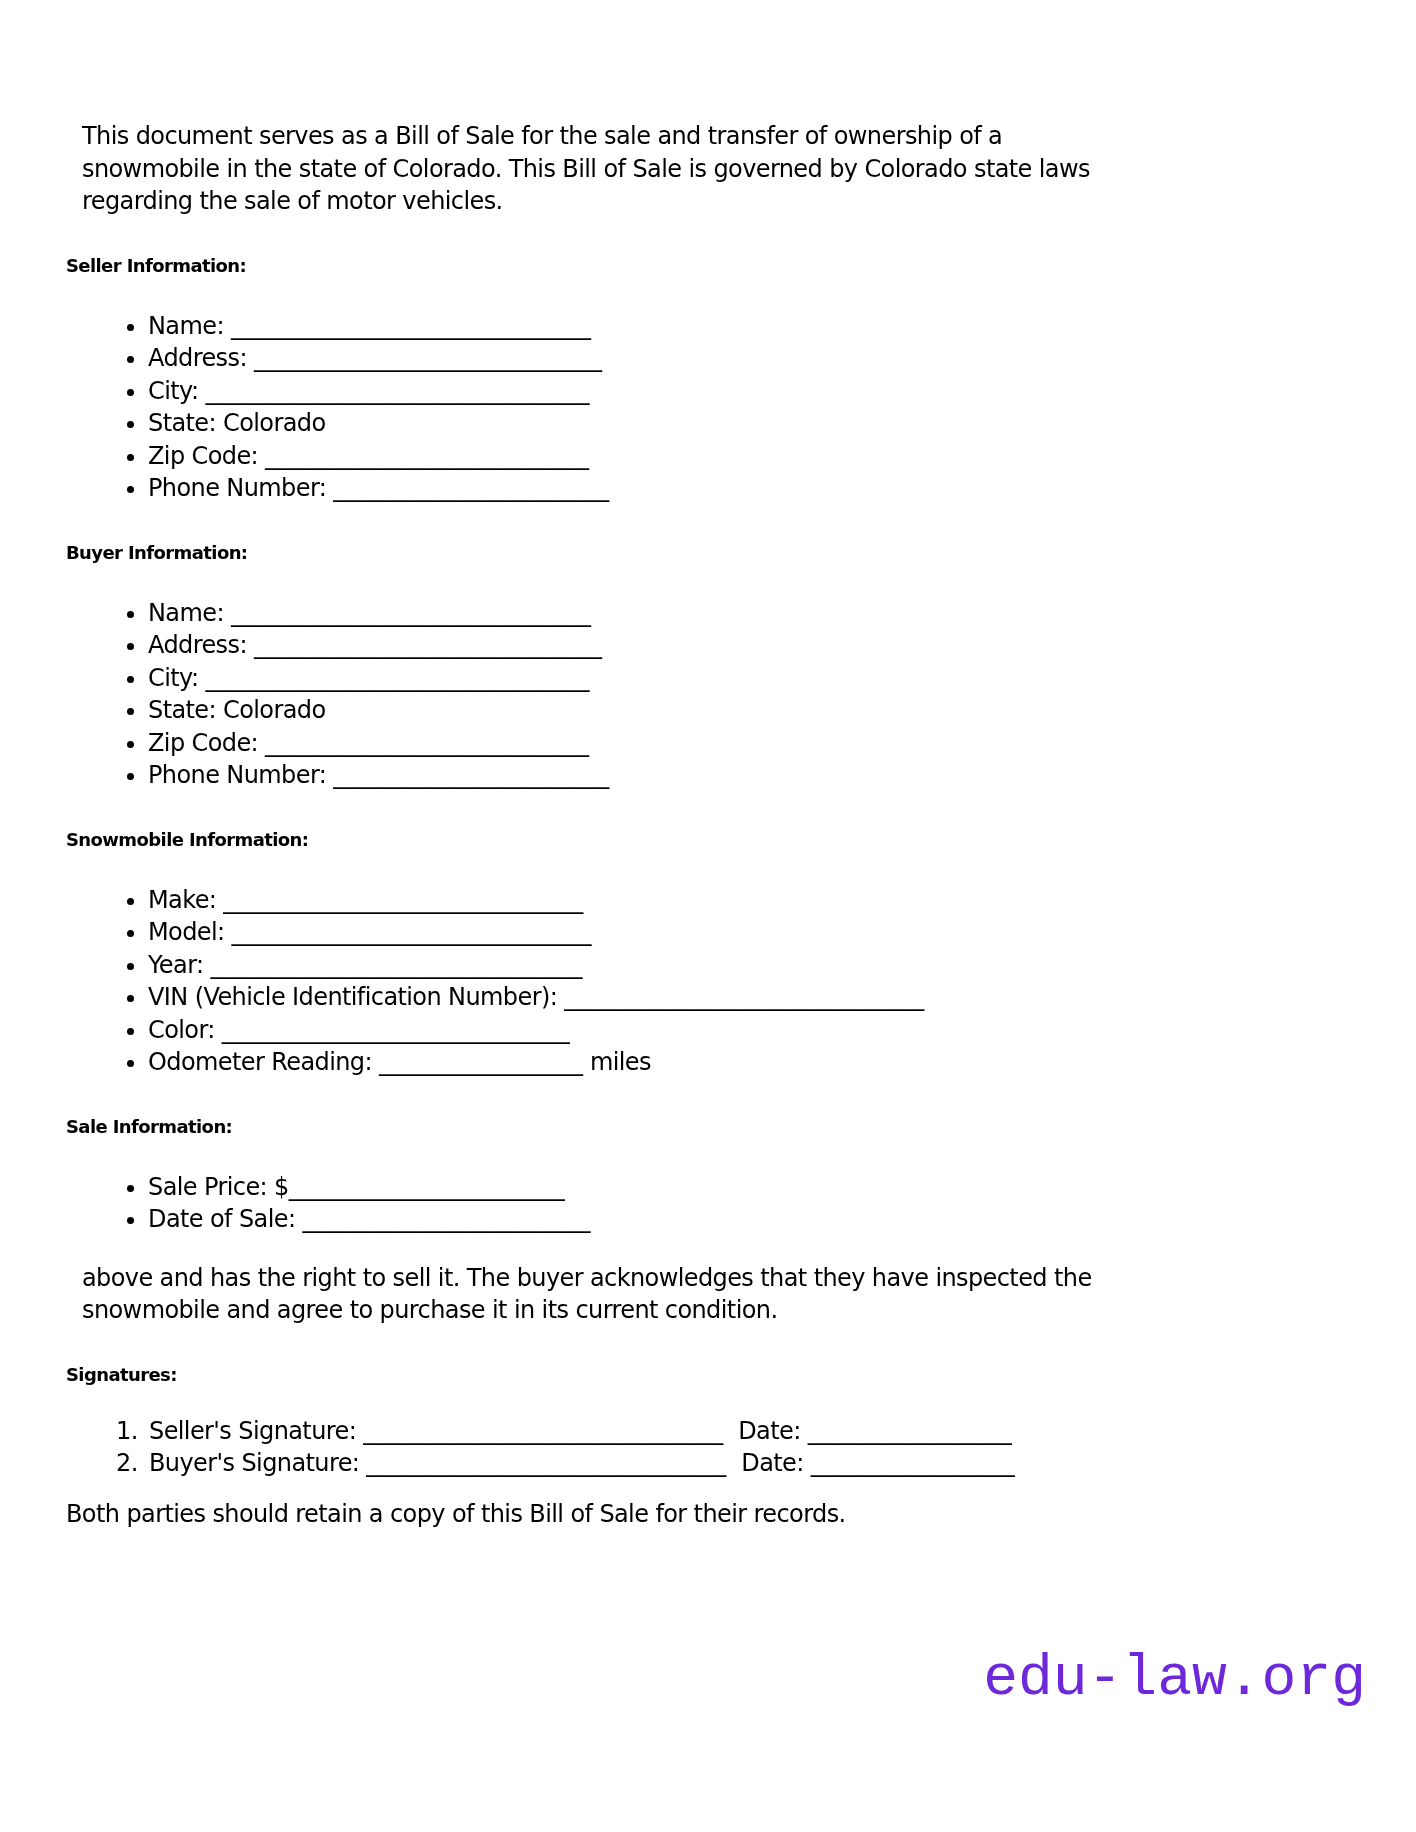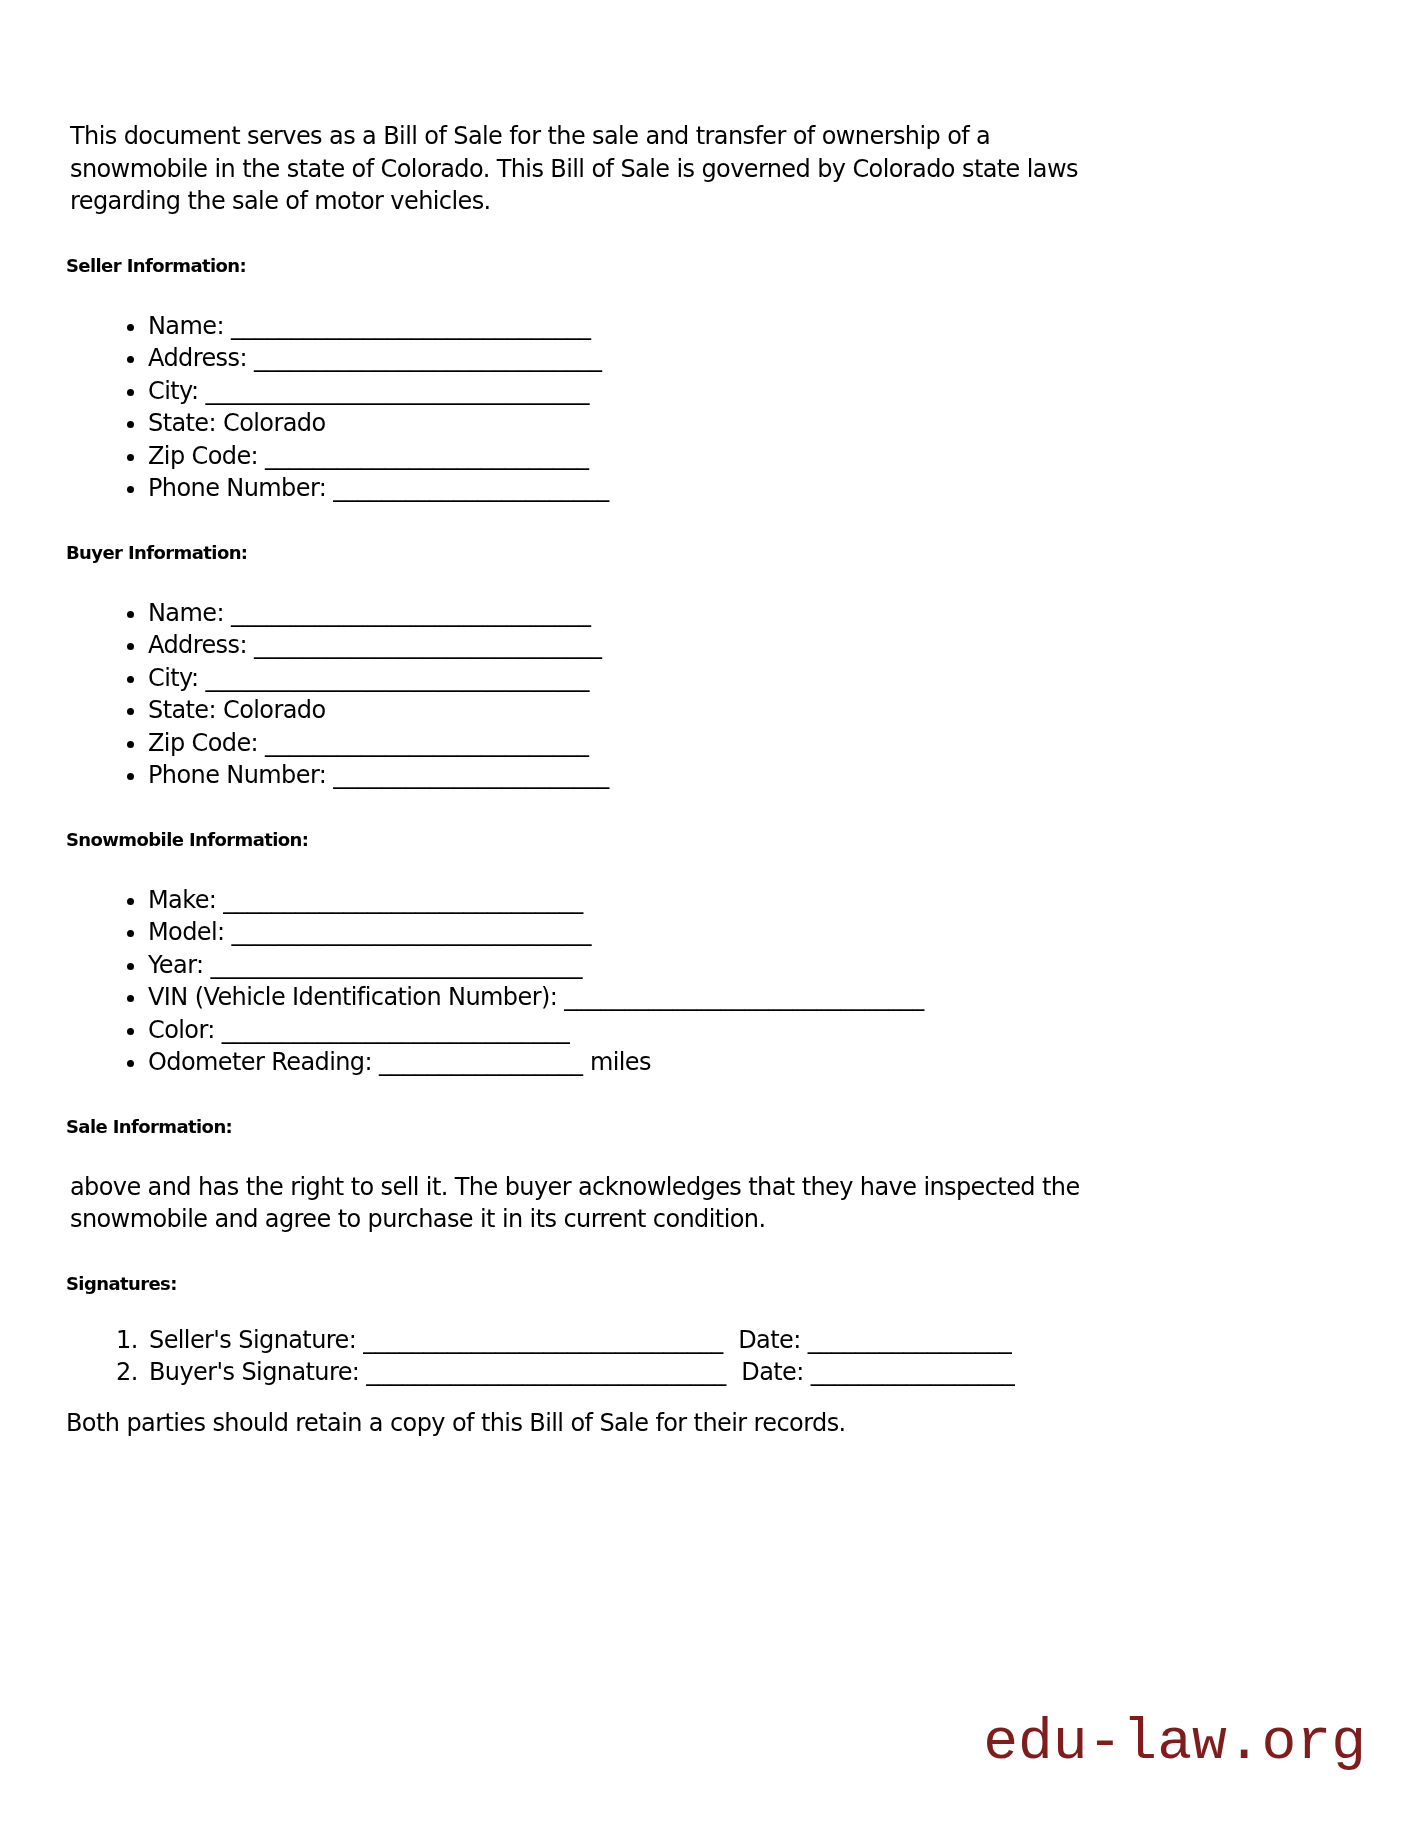--- a/index.html
+++ b/index.html
@@ -19,21 +19,21 @@
 
   h1.doc-title {
     font-size: 59px;
     line-height: 70px;
     font-weight: bold;
     letter-spacing: -2px;
     margin: 0 0 38px 0;
     white-space: nowrap;
   }
 
-  p.para { margin: 26px 4px; }
+  p.para { margin: 26px 16px; }
   p.para .line { display: block; white-space: nowrap; }
 
   h2.section-heading {
     font-size: 18px;
     line-height: 36px;
     font-weight: bold;
     margin: 30px 0 0 0;
     white-space: nowrap;
   }
 
@@ -54,27 +54,27 @@
     list-style: none;
   }
   ol.signature-list li { white-space: nowrap; }
   .num { display: inline-block; min-width: 33px; }
   .date-label { margin-left: 15px; }
 
   p.footer-note { margin: 12px 0 0 0; white-space: nowrap; }
 
   .watermark {
     position: absolute;
-    top: 1708px;
+    top: 1644px;
     right: 50px;
     font-family: "Liberation Mono", "DejaVu Sans Mono", monospace;
     font-size: 58px;
     line-height: 70px;
     letter-spacing: 0;
-    color: #7f1d1d;
+    color: #6d28d9;
     white-space: nowrap;
   }
 </style>
 </head>
 <body>
 
 <div class="page">
 
 
   <p class="para">
@@ -107,20 +107,24 @@
   <ul class="field-list">
     <li><span class="field-label">Make:</span><span class="blank">______________________________</span></li>
     <li><span class="field-label">Model:</span><span class="blank">______________________________</span></li>
     <li><span class="field-label">Year:</span><span class="blank">_______________________________</span></li>
     <li><span class="field-label">VIN (Vehicle Identification Number):</span><span class="blank">______________________________</span></li>
     <li><span class="field-label">Color:</span><span class="blank">_____________________________</span></li>
     <li><span class="field-label">Odometer Reading:</span><span class="blank">_________________</span><span class="suffix">miles</span></li>
   </ul>
 
   <h2 class="section-heading">Sale Information:</h2>
+  <ul class="field-list">
+    <li><span class="field-label">Sale Price: $</span><span class="blank tight">_______________________</span></li>
+    <li><span class="field-label">Date of Sale:</span><span class="blank">________________________</span></li>
+  </ul>
 
   <p class="para">
     <span class="line">above and has the right to sell it. The buyer acknowledges that they have inspected the</span>
     <span class="line">snowmobile and agree to purchase it in its current condition.</span>
   </p>
 
   <h2 class="section-heading">Signatures:</h2>
   <ol class="signature-list">
     <li><span class="num">1.</span><span class="field-label">Seller's Signature:</span><span class="blank">______________________________</span><span class="date-label">Date:</span><span class="blank">_________________</span></li>
     <li><span class="num">2.</span><span class="field-label">Buyer's Signature:</span><span class="blank">______________________________</span><span class="date-label">Date:</span><span class="blank">_________________</span></li>

